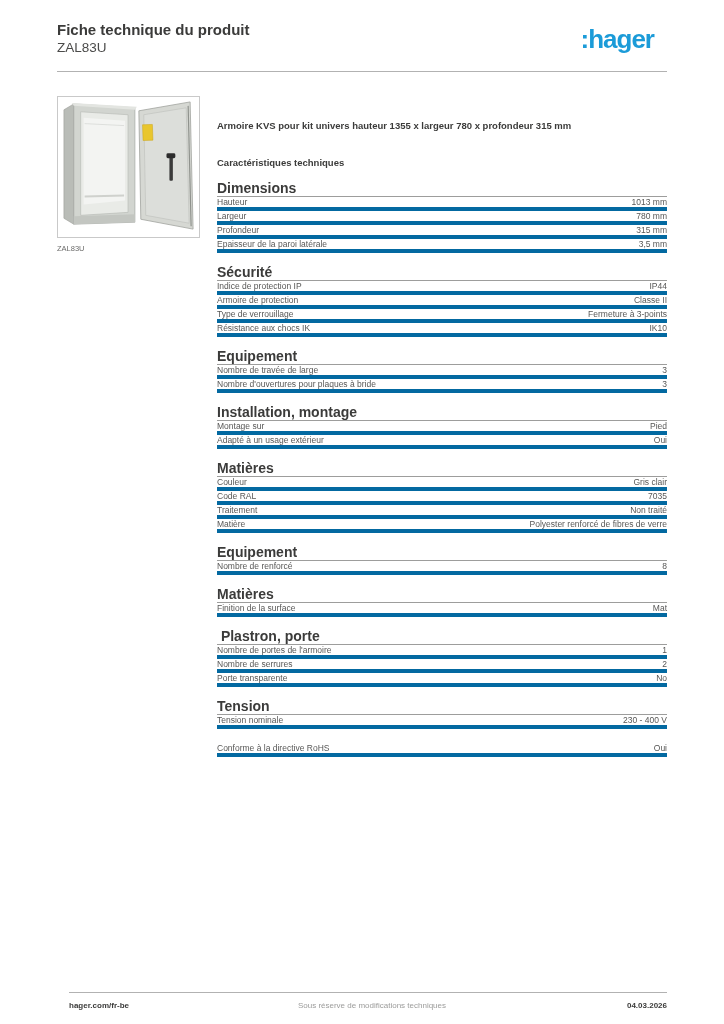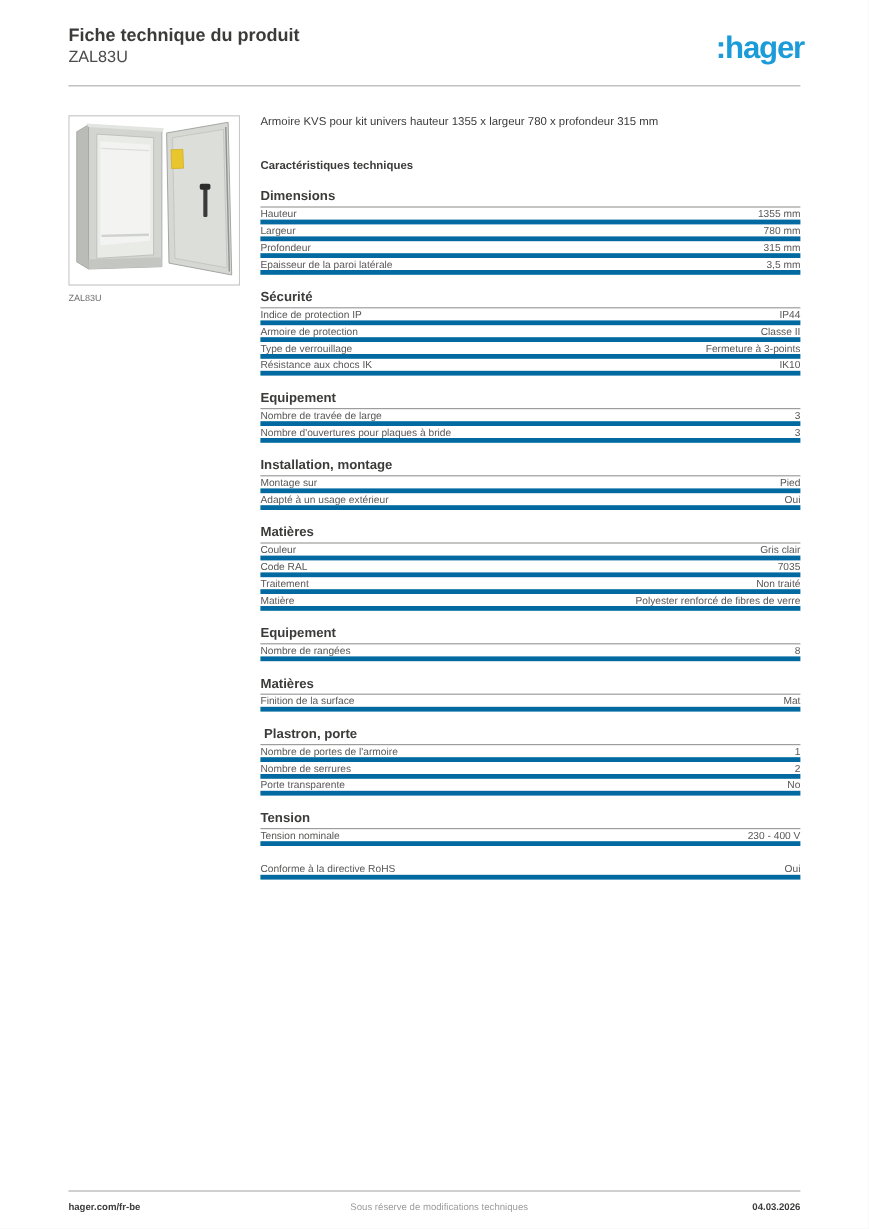--- a/index.html
+++ b/index.html
@@ -13,21 +13,21 @@
     background: #ffffff;
     color: #3b3b3a;
     overflow: hidden;
   }
 
   
   .page-header {
     display: flex;
     justify-content: space-between;
     align-items: flex-start;
-    padding: 20px 54px 0 57px;
+    padding: 20px 70px 0 57px;
   }
   .page-title { font-size: 15px; font-weight: bold; line-height: 19px; color: #3b3b3a; }
   .product-code { font-size: 13.5px; line-height: 17px; color: #4b4b4a; }
   .logo { font-size: 26px; font-weight: bold; letter-spacing: -1px; line-height: 30px; margin-top: 4px; }
 
   .rule { border: none; border-top: 1px solid #b2b2b2; margin: 0 57px; }
   .top-rule { margin-top: 15px; }
 
   
   .content {
@@ -38,47 +38,47 @@
   .left-col { width: 143px; flex: 0 0 143px; }
   .image-frame {
     width: 143px; height: 142px;
     border: 1px solid #c9c9c9;
     background: #ffffff;
   }
   .image-frame svg { display: block; width: 100%; height: 100%; }
   .caption { font-size: 7.5px; color: #6b6b6a; margin-top: 6px; }
 
   .right-col { flex: 1; min-width: 0; }
-  .product-title { font-size: 9.5px; font-weight: normal; line-height: 12px; color: #3b3b3a; margin-bottom: 25px; }
+  .product-title { font-size: 9.5px; font-weight: bold; line-height: 12px; color: #3b3b3a; margin-bottom: 25px; margin-top: 24px; }
   .tech-heading { font-size: 9.5px; font-weight: bold; line-height: 12px; color: #3b3b3a; margin-bottom: 3px; }
 
   
   .spec-section { margin-top: 14px; }
   .section-title {
-    font-size: 11px; font-weight: bold; color: #3b3b3a;
+    font-size: 14px; font-weight: bold; color: #3b3b3a;
     line-height: 11px;
     padding-bottom: 2px;
     border-bottom: 1px solid #9d9d9c;
   }
   .spec-row {
     display: flex;
     justify-content: space-between;
     align-items: center;
     height: 14px;
     border-bottom: 4px solid #0369a1;
     font-size: 8.5px;
     color: #575756;
   }
   .spec-row .label { text-align: left; white-space: nowrap; }
   .spec-row .value { text-align: right; white-space: nowrap; }
 
   
   .page-footer {
     position: absolute;
-    left: 0; right: 0; bottom: 14px;
+    left: 12px; right: 0; bottom: 14px;
   }
   .footer-row {
     display: flex;
     justify-content: space-between;
     align-items: baseline;
     margin: 8px 57px 0 57px;
     font-size: 8px;
   }
   .footer-url { font-weight: bold; color: #3b3b3a; }
   .footer-note { color: #9c9c9b; }
@@ -138,21 +138,21 @@
     </aside>
 
     <main class="right-col">
       <h2 class="product-title">Armoire KVS pour kit univers hauteur 1355 x largeur 780 x profondeur 315 mm</h2>
       <h3 class="tech-heading">Caractéristiques techniques</h3>
       <div id="sections">
           <section class="spec-section">
             <div class="section-title">Dimensions</div>
             <div class="spec-row">
               <span class="label">Hauteur</span>
-              <span class="value">1355 mm</span>
+              <span class="value">1013 mm</span>
             </div>
             <div class="spec-row">
               <span class="label">Largeur</span>
               <span class="value">780 mm</span>
             </div>
             <div class="spec-row">
               <span class="label">Profondeur</span>
               <span class="value">315 mm</span>
             </div>
             <div class="spec-row">
@@ -216,21 +216,21 @@
               <span class="value">Non traité</span>
             </div>
             <div class="spec-row">
               <span class="label">Matière</span>
               <span class="value">Polyester renforcé de fibres de verre</span>
             </div>
           </section>
           <section class="spec-section">
             <div class="section-title">Equipement</div>
             <div class="spec-row">
-              <span class="label">Nombre de rangées</span>
+              <span class="label">Nombre de renforcé</span>
               <span class="value">8</span>
             </div>
           </section>
           <section class="spec-section">
             <div class="section-title">Matières</div>
             <div class="spec-row">
               <span class="label">Finition de la surface</span>
               <span class="value">Mat</span>
             </div>
           </section>

